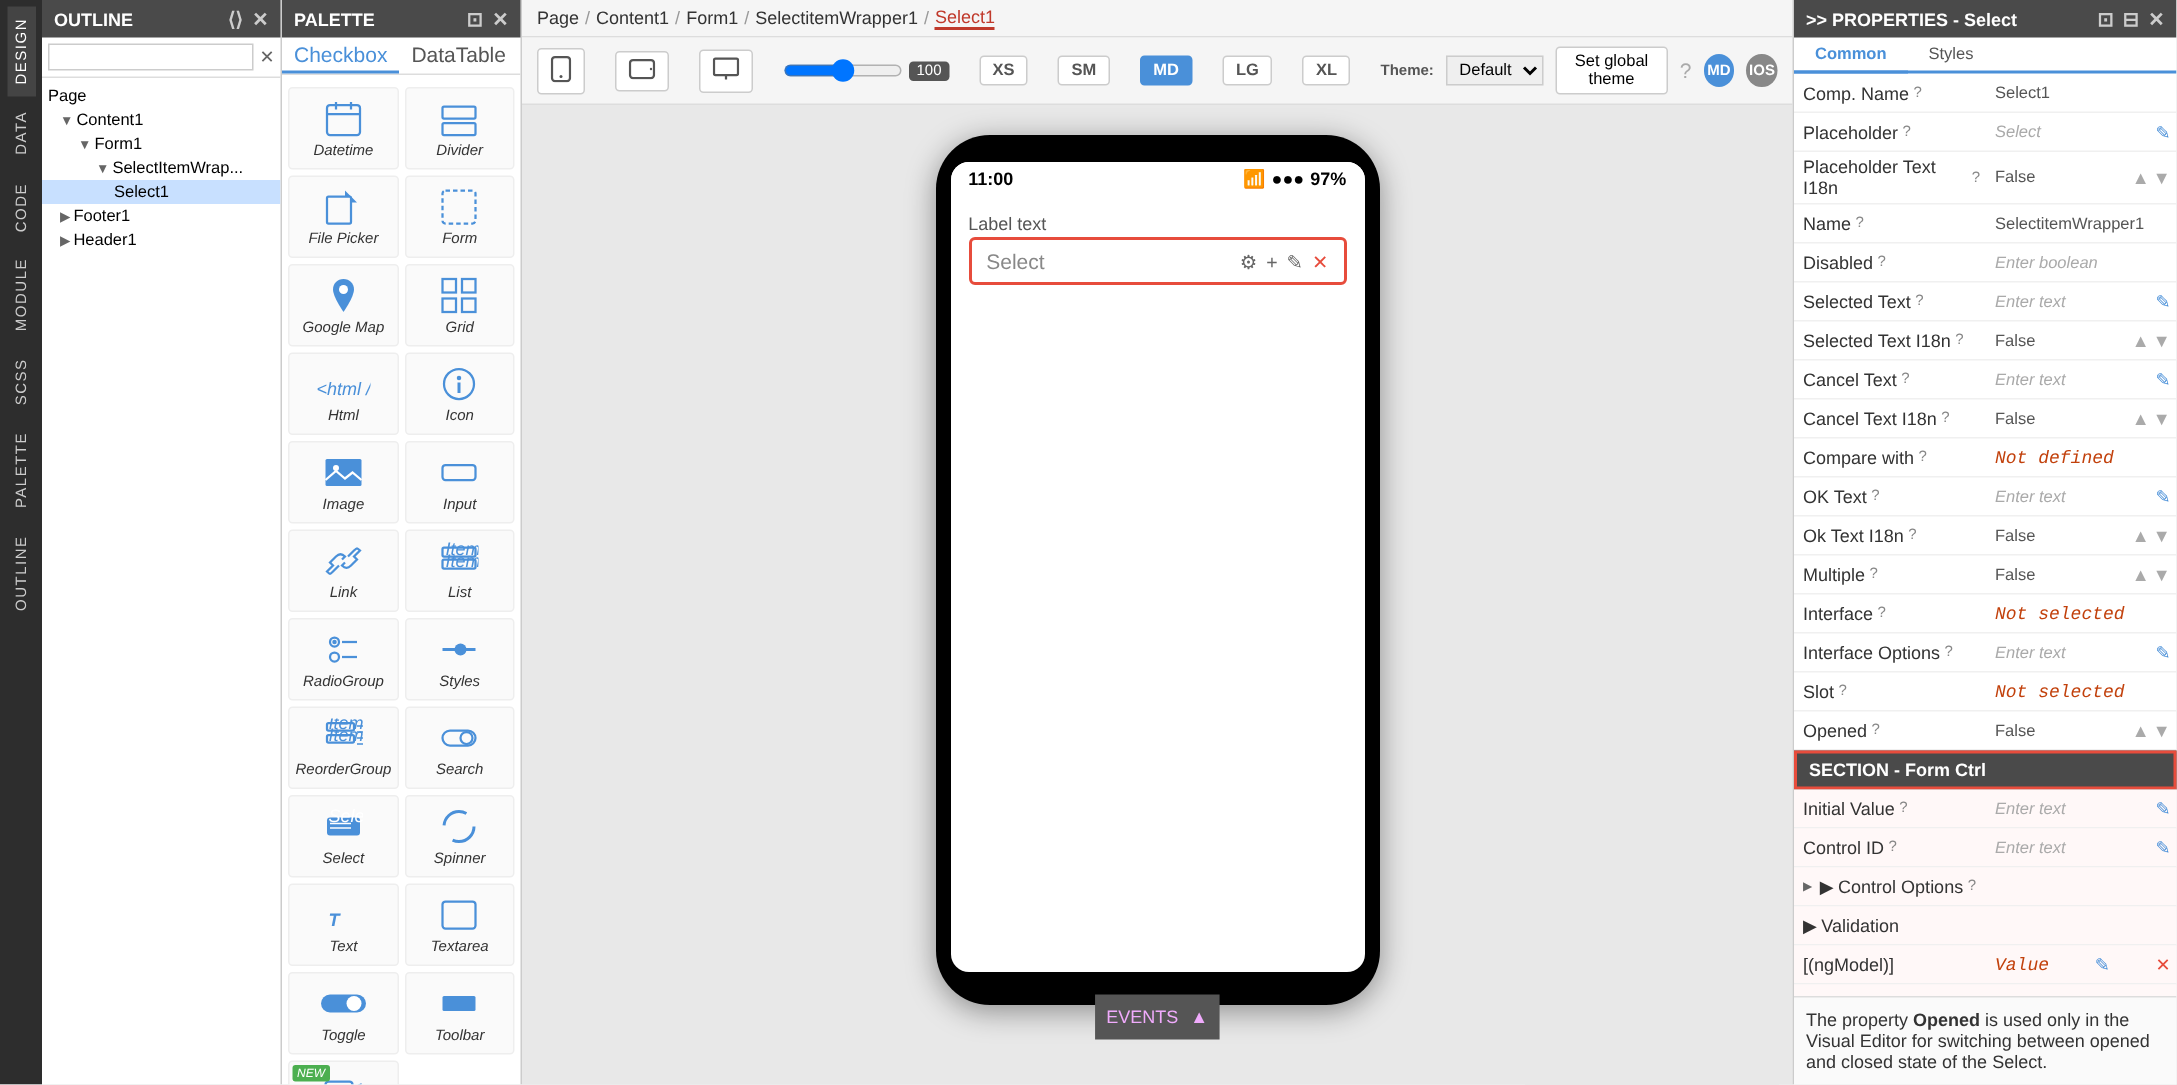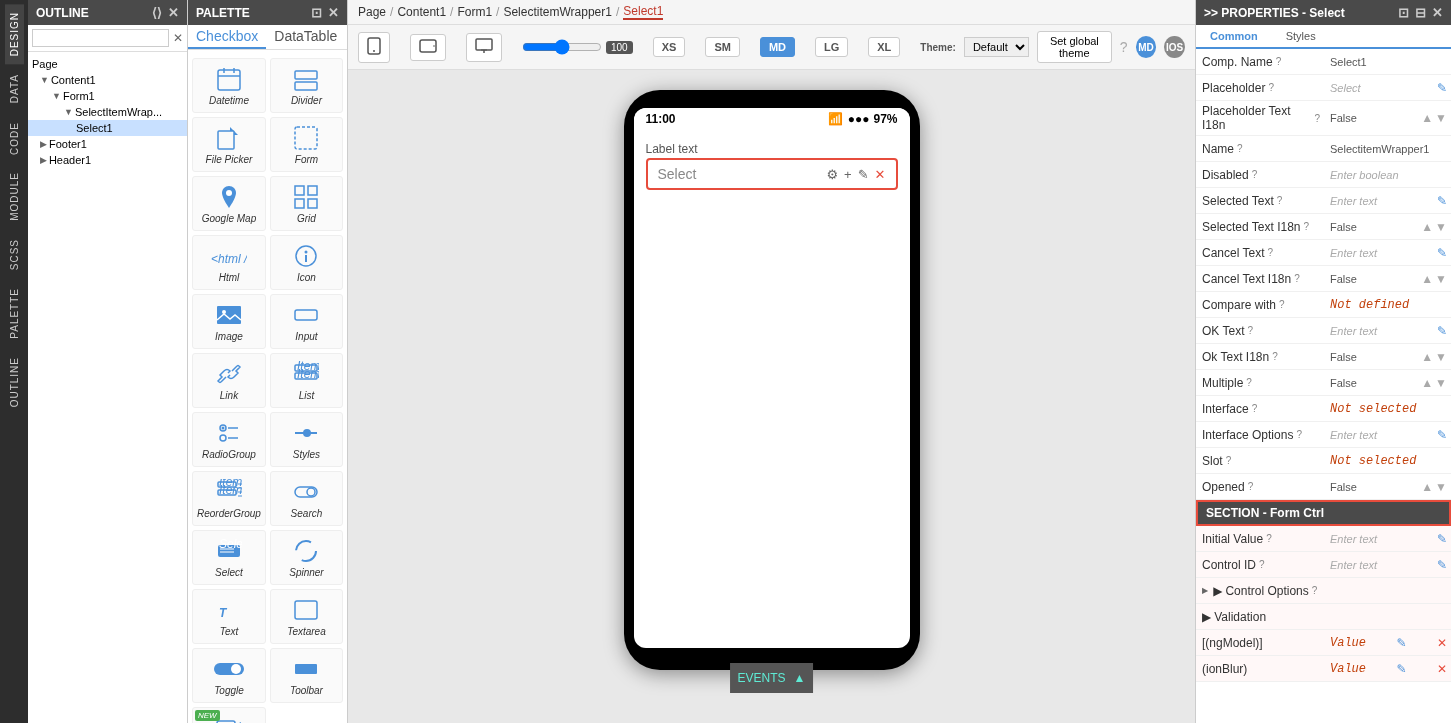--- a/index.html
+++ b/index.html
@@ -267,21 +267,21 @@
       align-items: center;
       padding: 6px 10px;
       background: #fff;
       justify-content: space-between;
     }
     .select-placeholder { color: #888; font-size: 14px; flex: 1; }
     .select-icons { display: flex; gap: 6px; align-items: center; }
     .select-icon-btn { color: #666; cursor: pointer; font-size: 13px; }
     .events-btn {
       background: #555;
-      color: #5eead4;
+      color: #f0abfc;
       width: 100%;
       padding: 8px;
       text-align: center;
       font-size: 12px;
       cursor: pointer;
       display: flex;
       align-items: center;
       justify-content: center;
       gap: 8px;
     }
@@ -1074,13 +1074,16 @@
       </div>
       <div class="prop-value">
         <span class="prop-value-placeholder">Value</span>
         <span class="prop-icon-btn edit">✎</span>
         <span class="prop-icon-btn del">✕</span>
       </div>
     </div>
 
   </div>
 
+  <div class="props-footer">
+    <span>The property <span class="highlight">Opened</span> is used only in the Visual Editor for switching between opened and closed state of the Select.</span>
+  </div>
 </div>
 
 </body></html>

